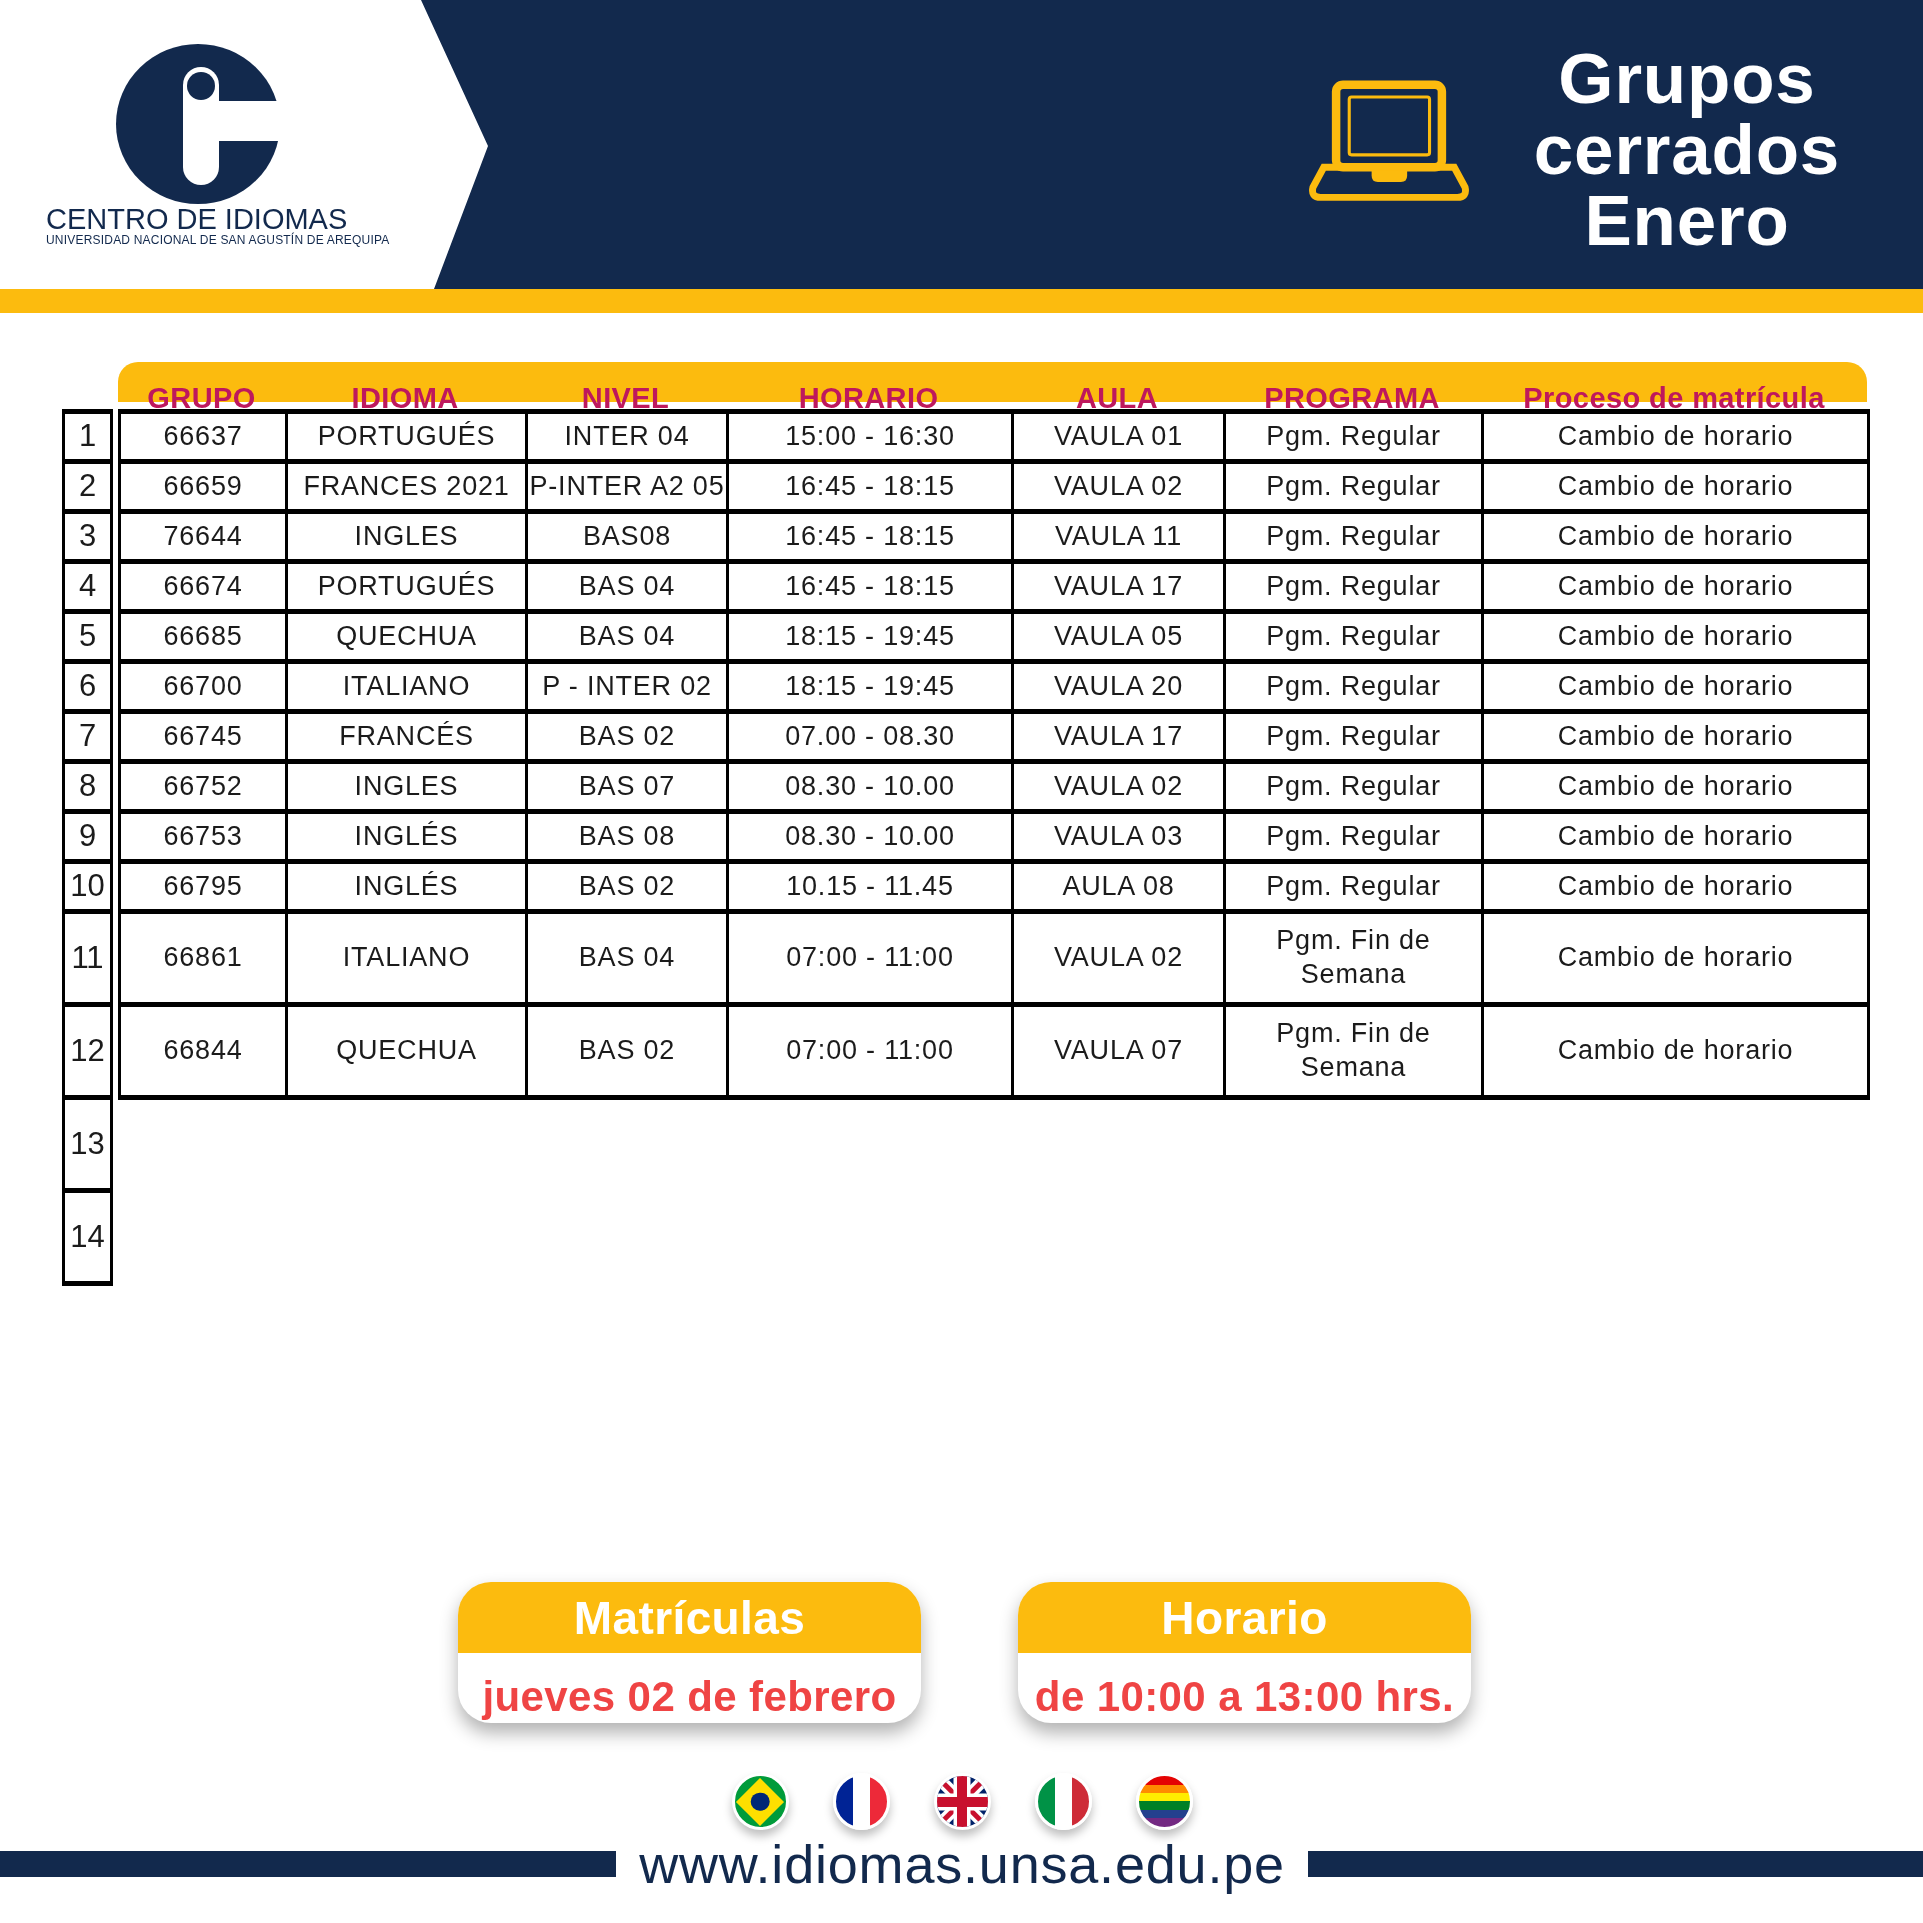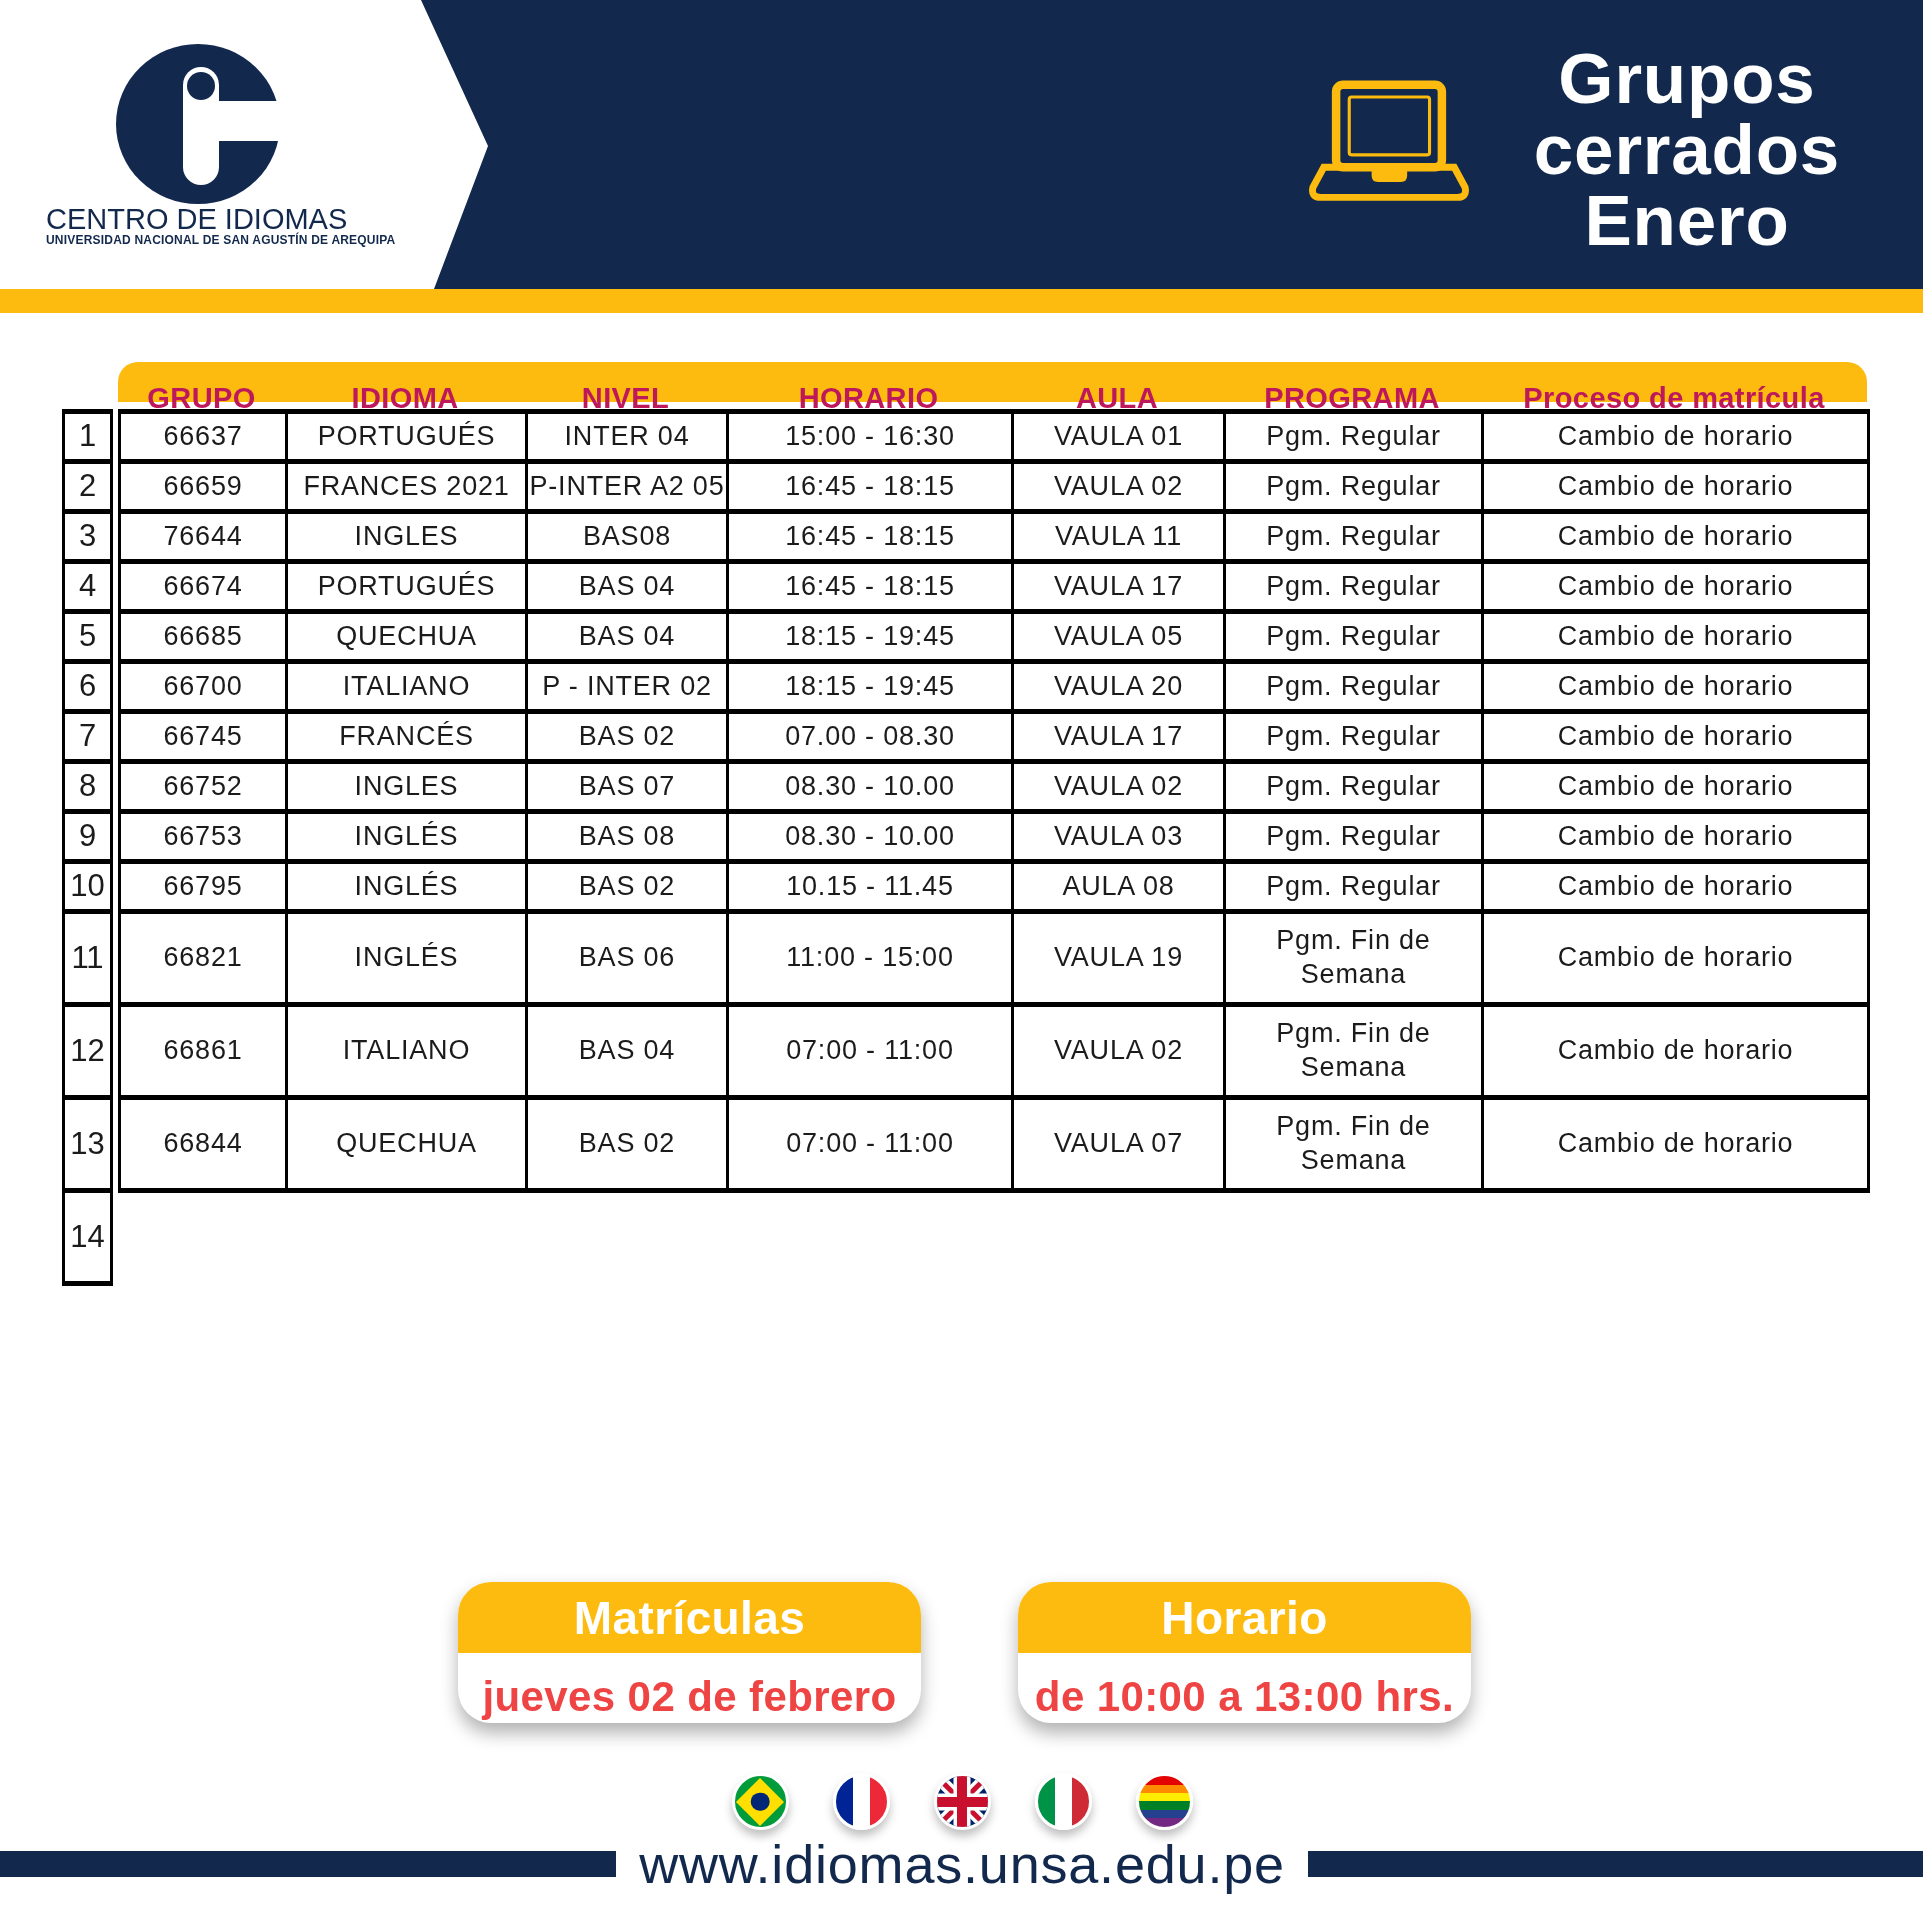--- a/index.html
+++ b/index.html
@@ -24,21 +24,21 @@
   .logo-circle{position:absolute;left:116px;top:44px;width:164px;height:160px;border-radius:50%;background:#12294D;}
   .logo-stem{position:absolute;left:183px;top:67px;width:36px;height:118px;border-radius:18px;background:#ffffff;}
   .logo-gap{position:absolute;left:208px;top:101px;width:79px;height:40px;background:#ffffff;}
   .logo-dot{position:absolute;left:187px;top:72px;width:28px;height:28px;border-radius:50%;background:#12294D;}
   .logo-title{
     position:absolute;left:46px;top:203px;width:306px;text-align:left;
     font-size:29px;color:#12294D;letter-spacing:0px;font-weight:400;white-space:nowrap;
   }
   .logo-subtitle{
     position:absolute;left:46px;top:233px;width:306px;text-align:right;
-    font-size:12px;color:#12294D;letter-spacing:0.2px;font-weight:700;white-space:nowrap;
+    font-size:12px;color:#12294D;letter-spacing:0.2px;font-weight:400;white-space:nowrap;
   }
   
   .laptop{position:absolute;left:1309px;top:80px;}
   .banner-title{
     position:absolute;left:1499px;top:43px;width:376px;
     text-align:center;color:#ffffff;font-weight:bold;
     font-size:71px;line-height:71px;letter-spacing:0.8px;
   }
   
   .thead{
@@ -296,29 +296,20 @@
           <td class="cell-programa">Pgm. Regular</td>
           <td>Cambio de horario</td>
         </tr>
         <tr class="r-normal">
           <td>66795</td>
           <td>INGLÉS</td>
           <td>BAS 02</td>
           <td>10.15 - 11.45</td>
           <td>AULA 08</td>
           <td class="cell-programa">Pgm. Regular</td>
-          <td>Cambio de horario</td>
-        </tr>
-        <tr class="r-tall">
-          <td>66821</td>
-          <td>INGLÉS</td>
-          <td>BAS 06</td>
-          <td>11:00 - 15:00</td>
-          <td>VAULA 19</td>
-          <td class="cell-programa">Pgm. Fin de Semana</td>
           <td>Cambio de horario</td>
         </tr>
         <tr class="r-tall">
           <td>66861</td>
           <td>ITALIANO</td>
           <td>BAS 04</td>
           <td>07:00 - 11:00</td>
           <td>VAULA 02</td>
           <td class="cell-programa">Pgm. Fin de Semana</td>
           <td>Cambio de horario</td>

